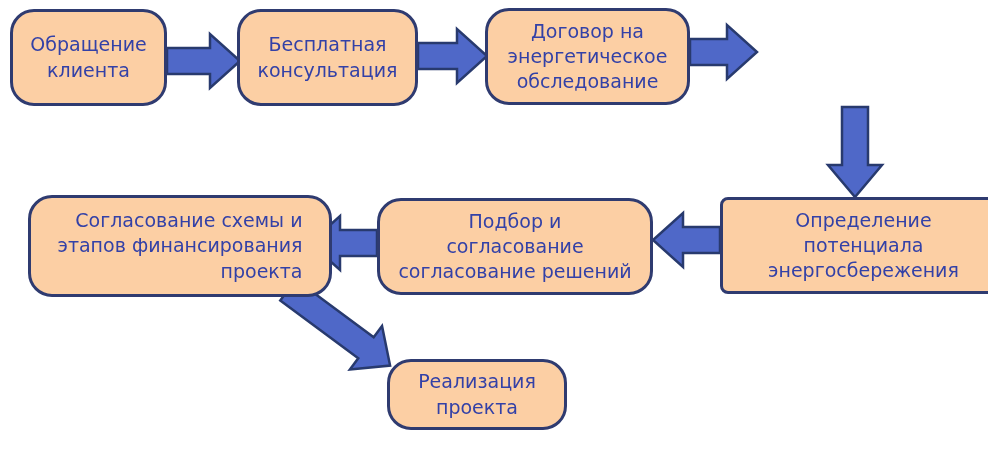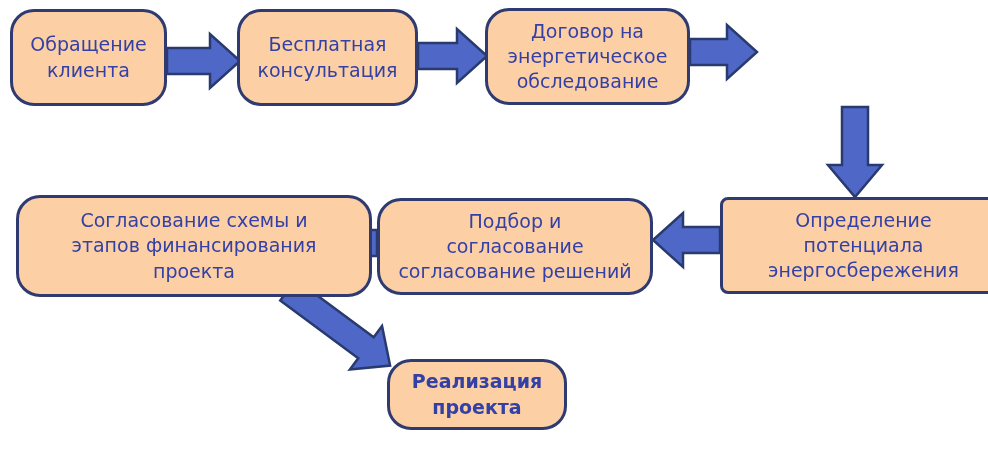--- a/index.html
+++ b/index.html
@@ -51,22 +51,22 @@
     text-align: center;
     white-space: pre-line;
     padding: 2px 8px;
   }
   .n1 { left: 10px;  top: 9px;   width: 157px; height: 97px;  }
   .n2 { left: 237px; top: 9px;   width: 181px; height: 97px;  }
   .n3 { left: 485px; top: 8px;   width: 205px; height: 97px;  }
   .n4 { left: 755px; top: 8px;   width: 210px; height: 101px; }
   .n5 { left: 720px; top: 197px; width: 287px; height: 97px; border-radius: 8px;  }
   .n6 { left: 377px; top: 198px; width: 276px; height: 97px;  }
-  .n7 { left: 16px;  top: 195px; width: 356px; height: 102px; }
-  .n8 { left: 387px; top: 359px; width: 180px; height: 71px; font-weight: bold;  }
+  .n7 { left: 28px;  top: 195px; width: 304px; height: 102px; text-align: right; }
+  .n8 { left: 387px; top: 359px; width: 180px; height: 71px;  }
 </style>
 </head>
 <body>
 
 <div class="canvas">
 
   <svg class="arrows-layer" width="988" height="467" viewBox="0 0 988 467">
 
     <polygon points="167,48 210,48 210,34 240,61 210,88 210,74 167,74"></polygon>
     <polygon points="418,43 457,43 457,29 487,56 457,83 457,69 418,69"></polygon>

